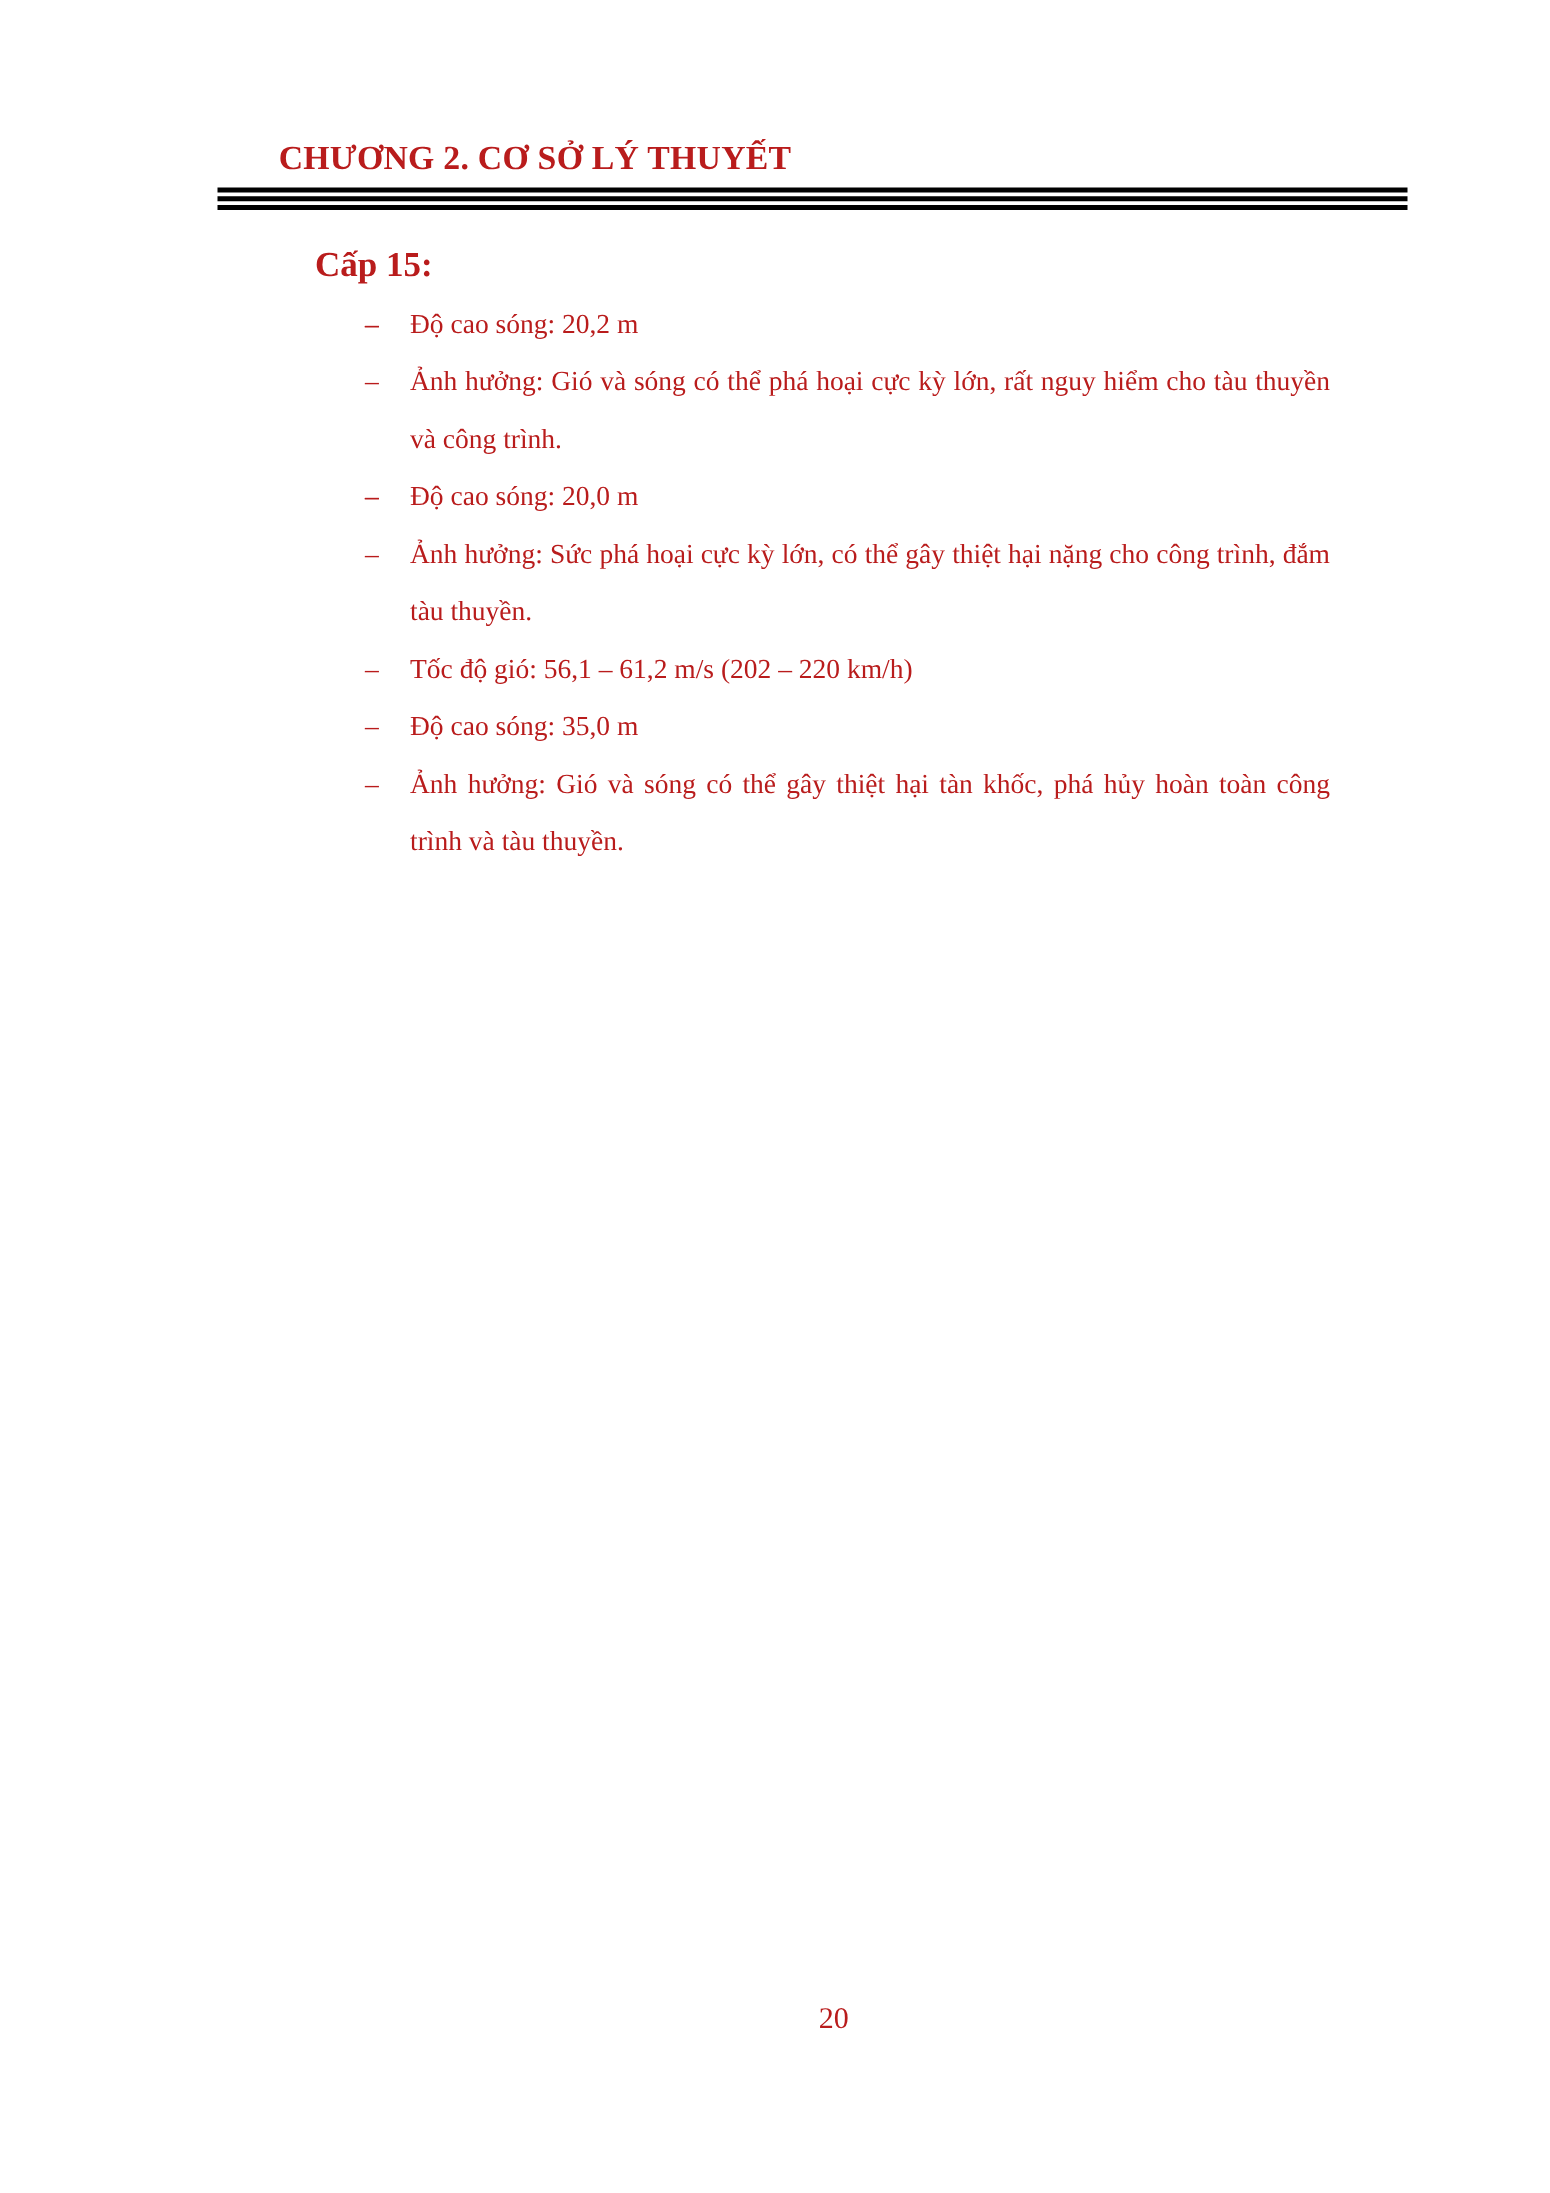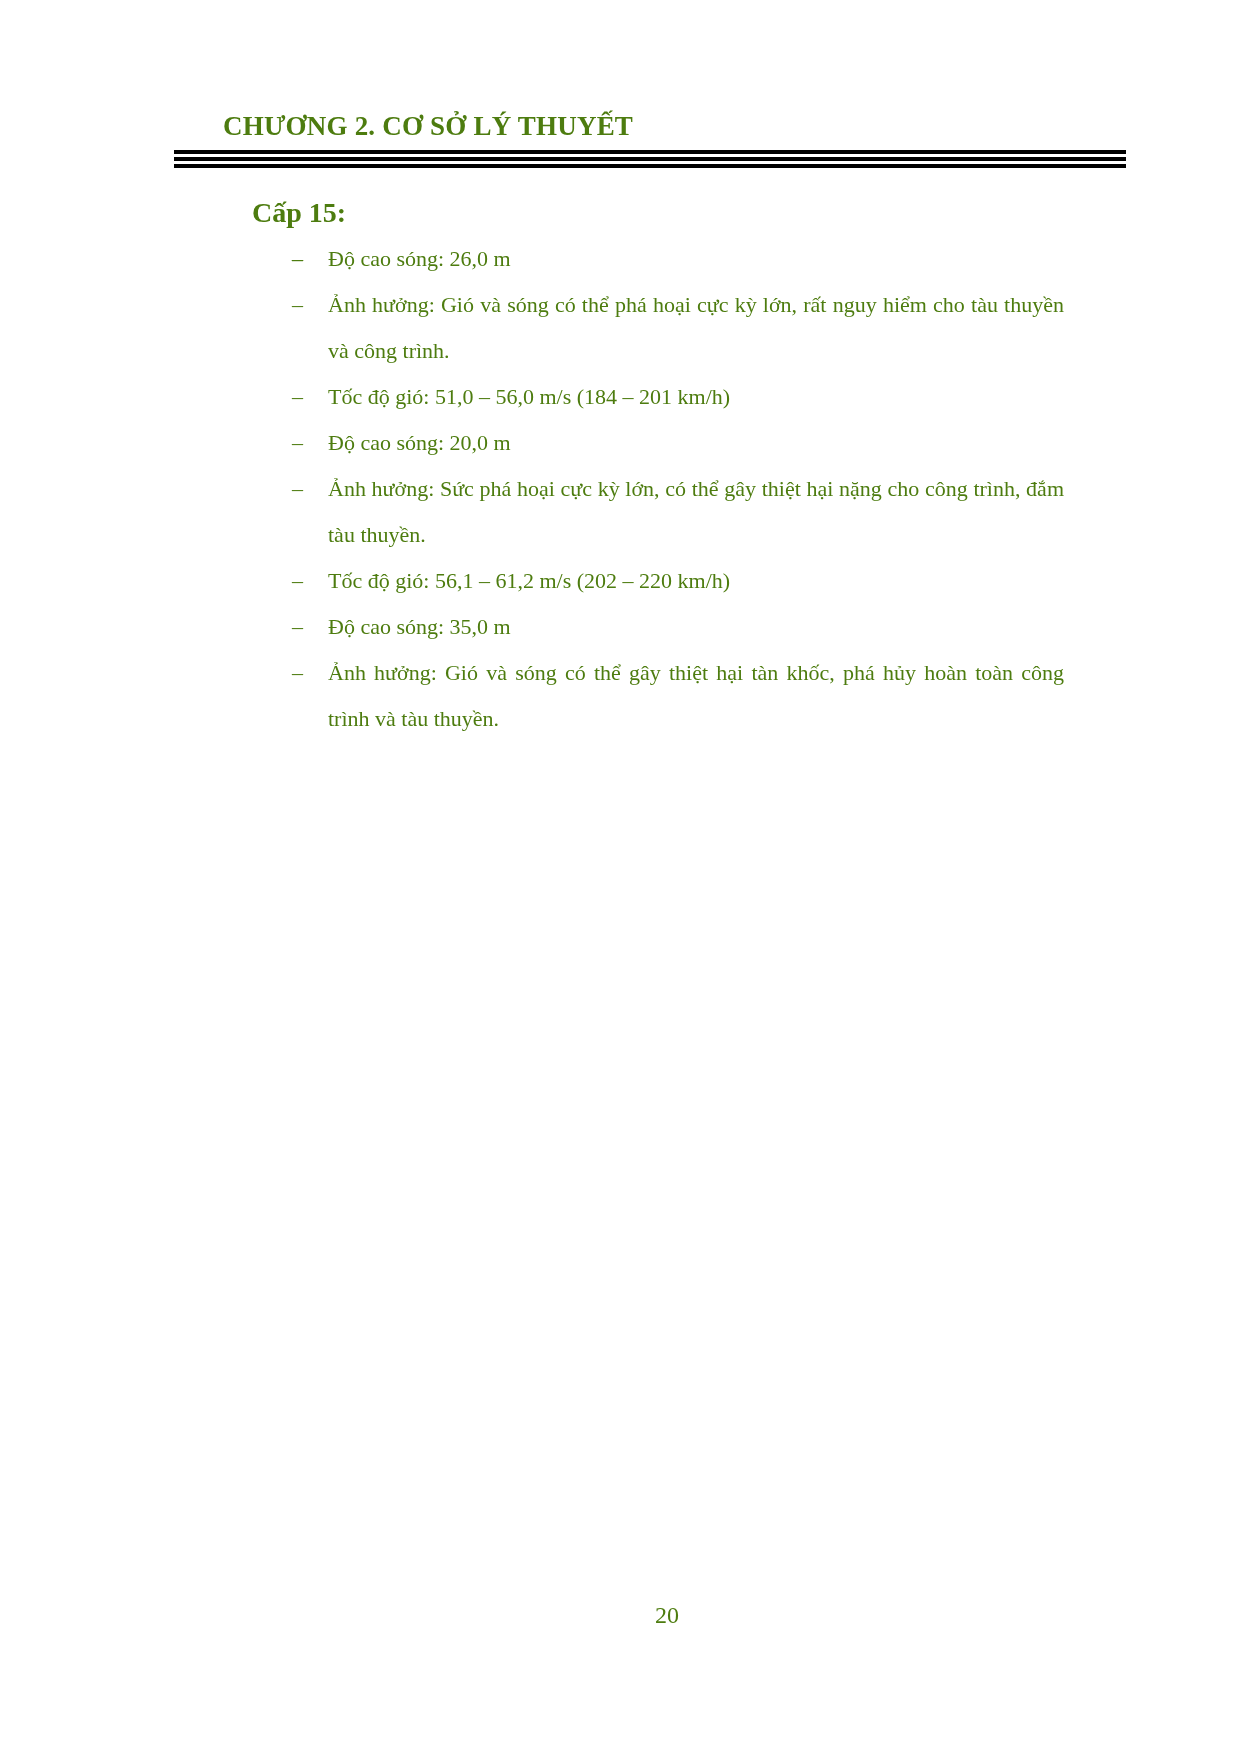--- a/index.html
+++ b/index.html
@@ -1,21 +1,21 @@
 <!DOCTYPE html>
 <html><head>
 <meta charset="utf-8">
 <style>
   html, body { margin: 0; padding: 0; background: #ffffff; }
   .page {
     position: relative;
     width: 1240px;
     height: 1754px;
     background: #ffffff;
-    color: #4d7c0f;
+    color: #b91c1c;
     font-family: "Liberation Serif", "DejaVu Serif", serif;
     overflow: hidden;
   }
   .chapter-title {
     position: absolute;
     left: 223px;
     top: 112px;
     margin: 0;
     font-size: 27px;
     font-weight: 700;
@@ -86,34 +86,33 @@
   <div class="content">
 
     <section class="level">
       <h2 class="level-heading">Cấp 15:</h2>
       <ul class="bullets">
         <li>
           <span class="dash">–</span>
         </li>
         <li>
           <span class="dash">–</span>
-          <span class="li-text">Độ cao sóng: 26,0 m</span>
+          <span class="li-text">Độ cao sóng: 20,2 m</span>
         </li>
         <li>
           <span class="dash">–</span>
           <span class="li-text">Ảnh hưởng: Gió và sóng có thể phá hoại cực kỳ lớn, rất nguy hiểm cho tàu thuyền và công trình.</span>
         </li>
       </ul>
     </section>
 
     <section class="level">
       <ul class="bullets">
         <li>
           <span class="dash">–</span>
-          <span class="li-text">Tốc độ gió: 51,0 – 56,0 m/s (184 – 201 km/h)</span>
         </li>
         <li>
           <span class="dash">–</span>
           <span class="li-text">Độ cao sóng: 20,0 m</span>
         </li>
         <li>
           <span class="dash">–</span>
           <span class="li-text">Ảnh hưởng: Sức phá hoại cực kỳ lớn, có thể gây thiệt hại nặng cho công trình, đắm tàu thuyền.</span>
         </li>
       </ul>

